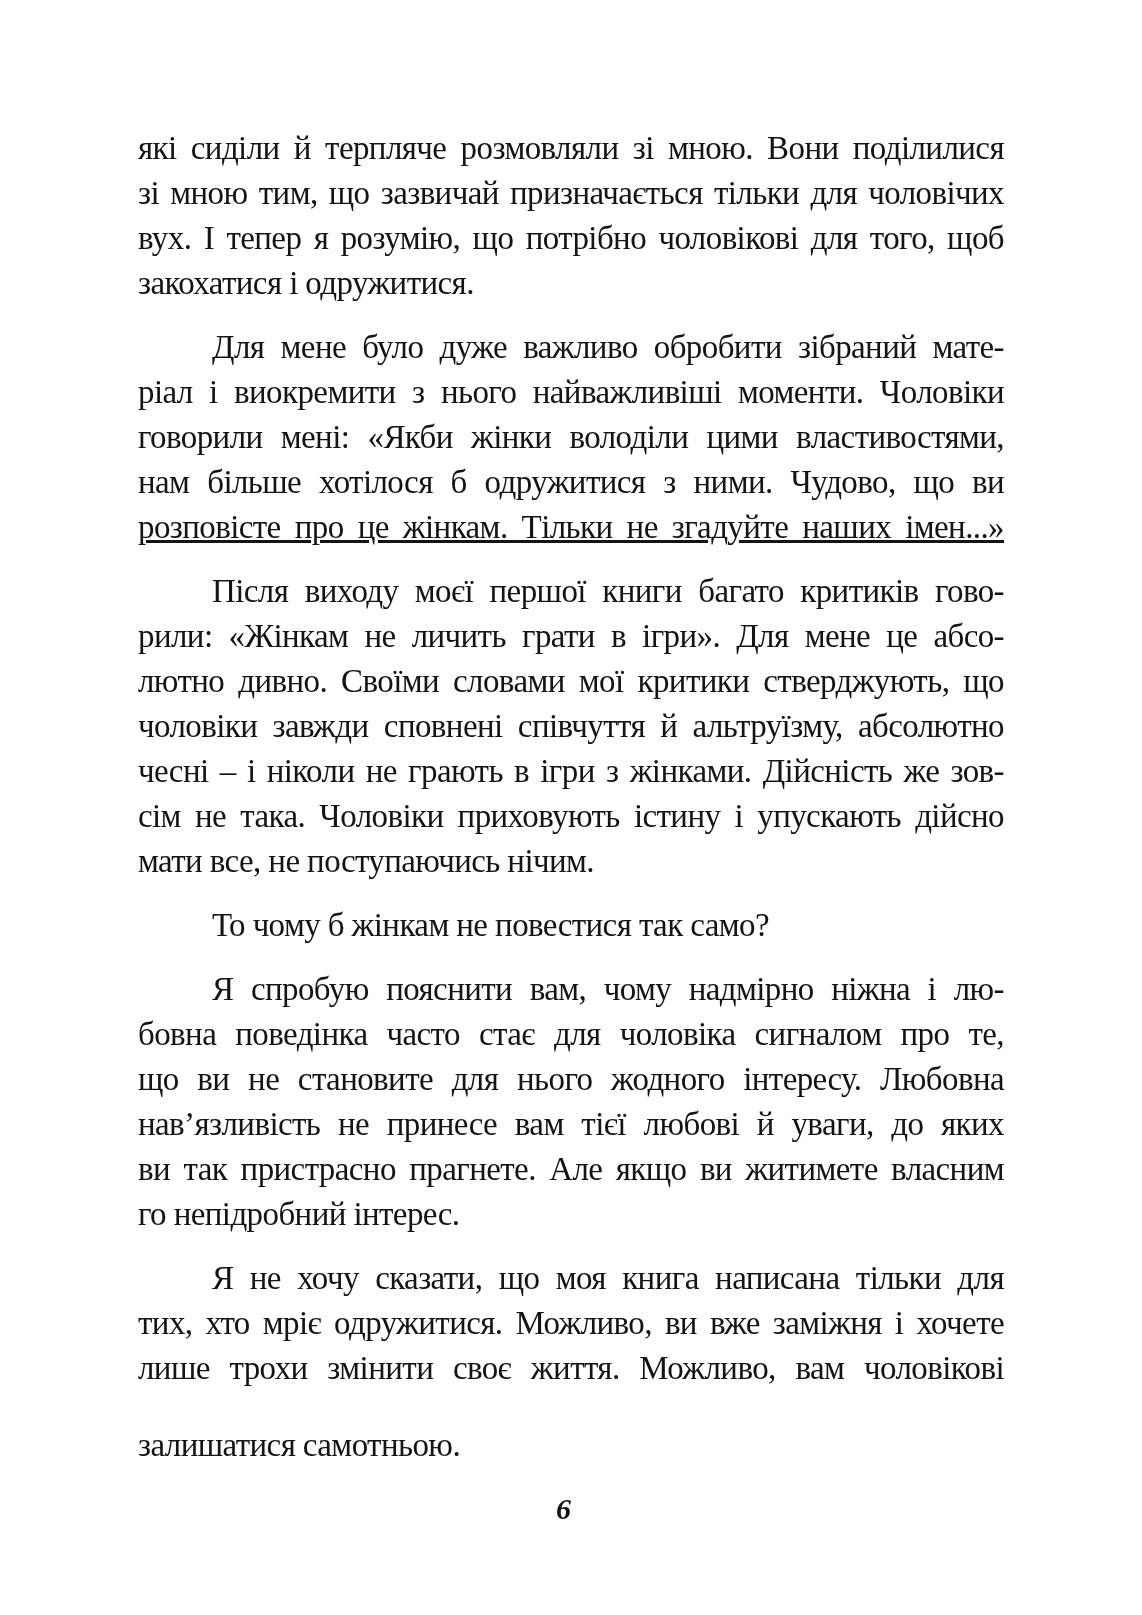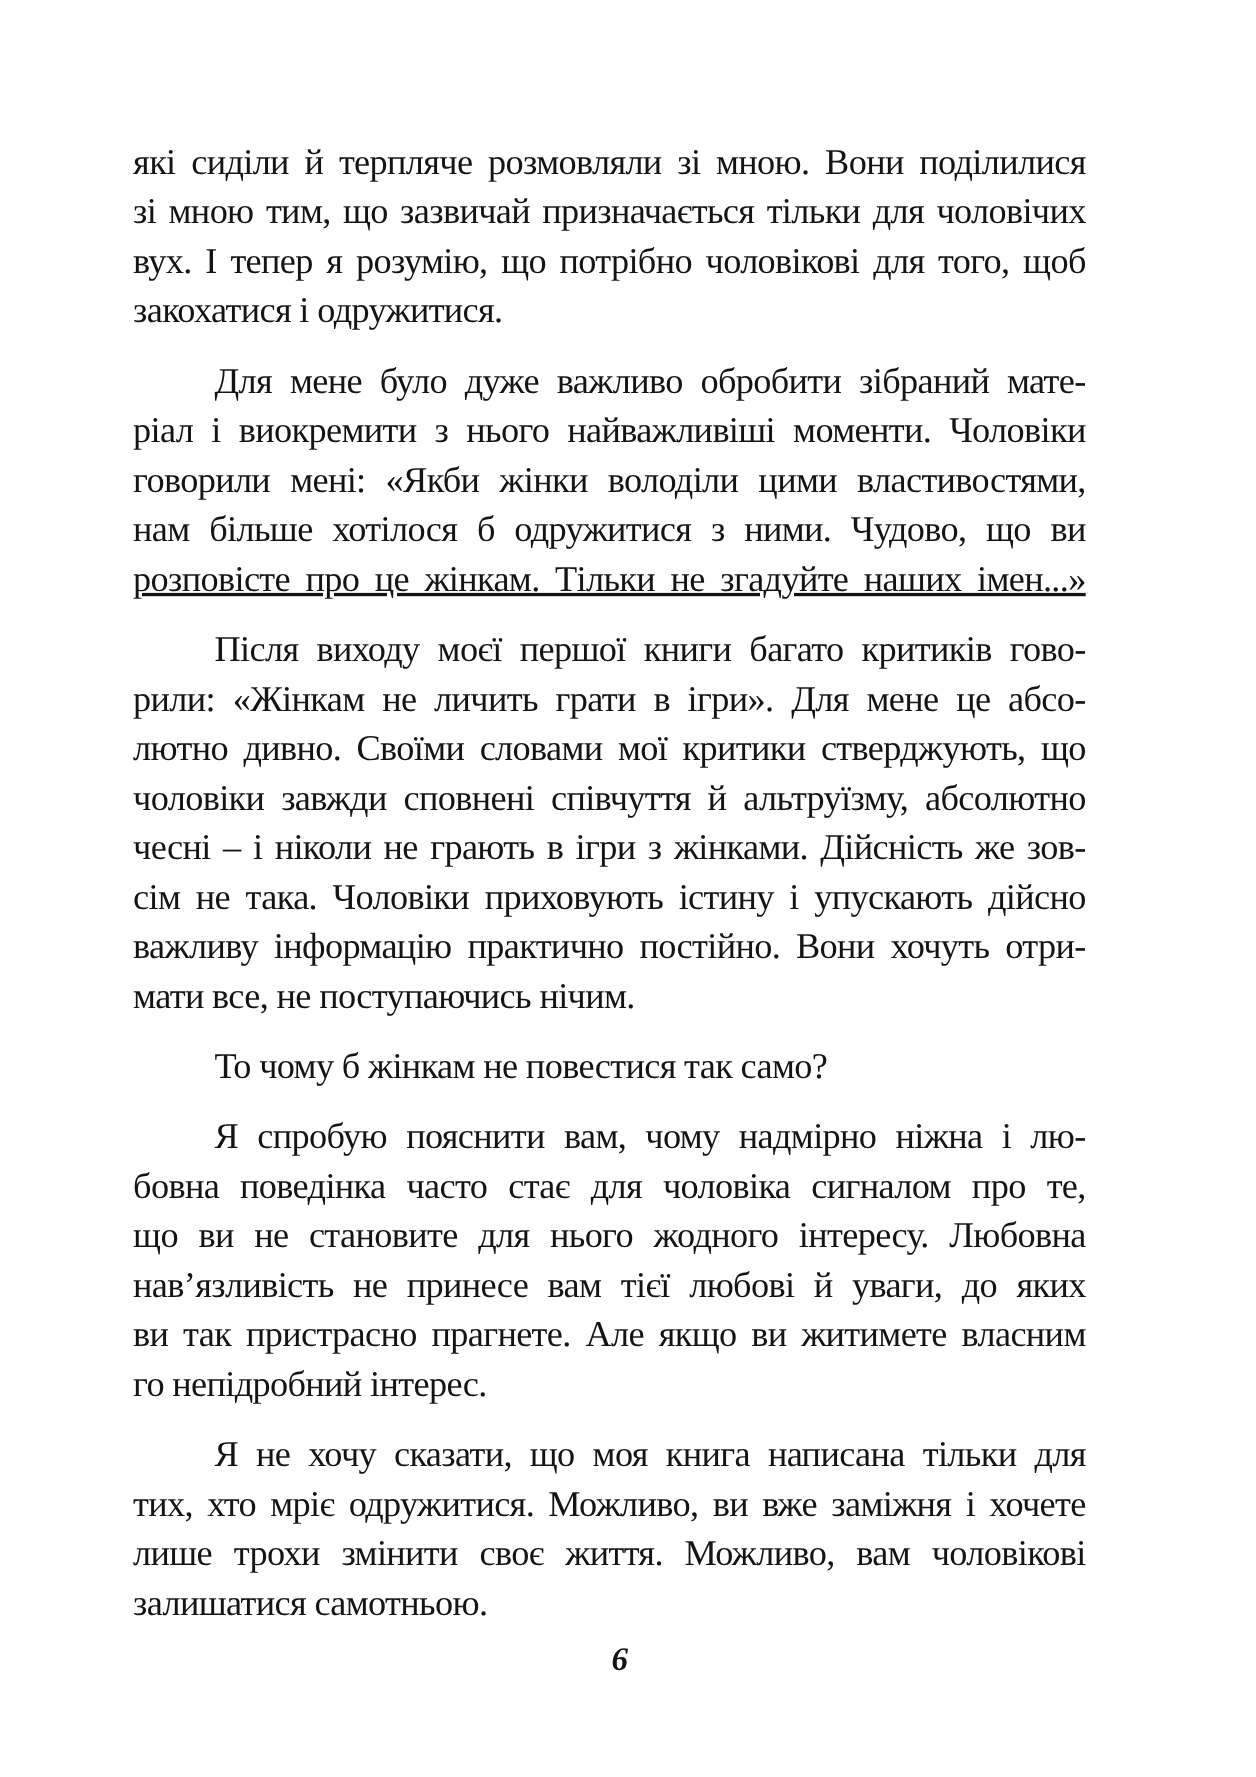--- a/index.html
+++ b/index.html
@@ -10,21 +10,21 @@
     body {
       width: 1142px;
       height: 1615px;
       position: relative;
       overflow: hidden;
       color: #141414;
       font-family: "Liberation Serif", "DejaVu Serif", serif;
     }
     .page {
       position: absolute;
-      left: 121px;
+      left: 138px;
       top: 126px;
       width: 866px;
     }
     .para {
       font-size: 33px;
       line-height: 45px;
       text-align: justify;
       margin: 0 0 19px 0;
       letter-spacing: -0.6px;
       word-spacing: 0px;
@@ -79,39 +79,38 @@
     <span class="line" style="display: block; text-decoration: underline;">розповісте про це жінкам. Тільки не згадуйте наших імен...»</span>
   </div>
 
   <div class="para p3">
     <span class="line indent" style="display: block;">Після виходу моєї першої книги багато критиків гово-</span>
     <span class="line" style="display: block;">рили: «Жінкам не личить грати в ігри». Для мене це абсо-</span>
     <span class="line" style="display: block;">лютно дивно. Своїми словами мої критики стверджують, що</span>
     <span class="line" style="display: block;">чоловіки завжди сповнені співчуття й альтруїзму, абсолютно</span>
     <span class="line" style="display: block;">чесні – і ніколи не грають в ігри з жінками. Дійсність же зов-</span>
     <span class="line" style="display: block; font-family: Liberation Serif, serif;">сім не така. Чоловіки приховують істину і упускають дійсно</span>
-    <span class="line" style="display: block;">важливу інформацію практично постійно. Вони хочуть отри-</span>
     <span class="line last" style="display: block;">мати все, не поступаючись нічим.</span>
   </div>
 
   <div class="para p4">
     <span class="line indent last" style="display: block;">То чому б жінкам не повестися так само?</span>
   </div>
 
   <div class="para p5">
     <span class="line indent" style="display: block;">Я спробую пояснити вам, чому надмірно ніжна і лю-</span>
     <span class="line" style="display: block;">бовна поведінка часто стає для чоловіка сигналом про те,</span>
     <span class="line" style="display: block;">що ви не становите для нього жодного інтересу. Любовна</span>
     <span class="line" style="display: block;">нав’язливість не принесе вам тієї любові й уваги, до яких</span>
     <span class="line" style="display: block;">ви так пристрасно прагнете. Але якщо ви житимете власним</span>
     <span class="line last" style="display: block;">го непідробний інтерес.</span>
   </div>
 
   <div class="para p6">
     <span class="line indent" style="display: block;">Я не хочу сказати, що моя книга написана тільки для</span>
     <span class="line" style="display: block;">тих, хто мріє одружитися. Можливо, ви вже заміжня і хочете</span>
     <span class="line" style="display: block;">лише трохи змінити своє життя. Можливо, вам чоловікові</span>
-    <span class="line last" style="display: block;">залишатися самотньою.</span>
+    <span class="line last" style="display: block; margin-top: 32px;">залишатися самотньою.</span>
   </div>
 
 </div>
 
 <div class="page-number">6</div>
 
 </body></html>

